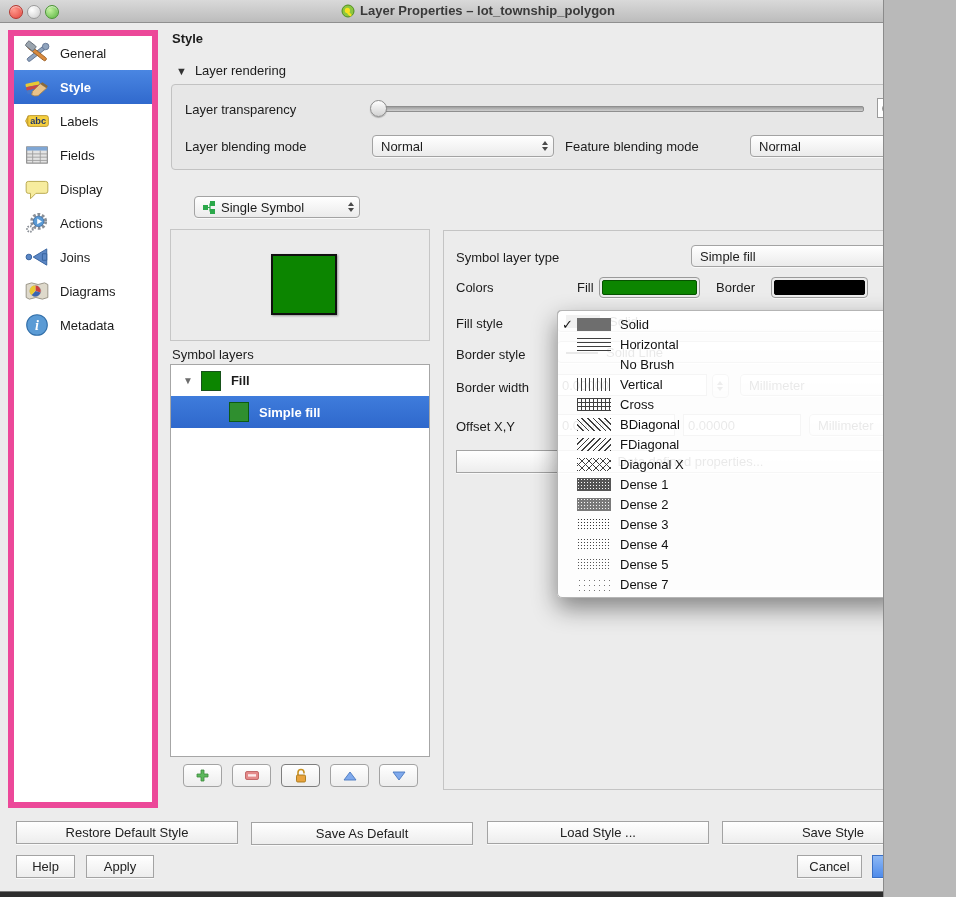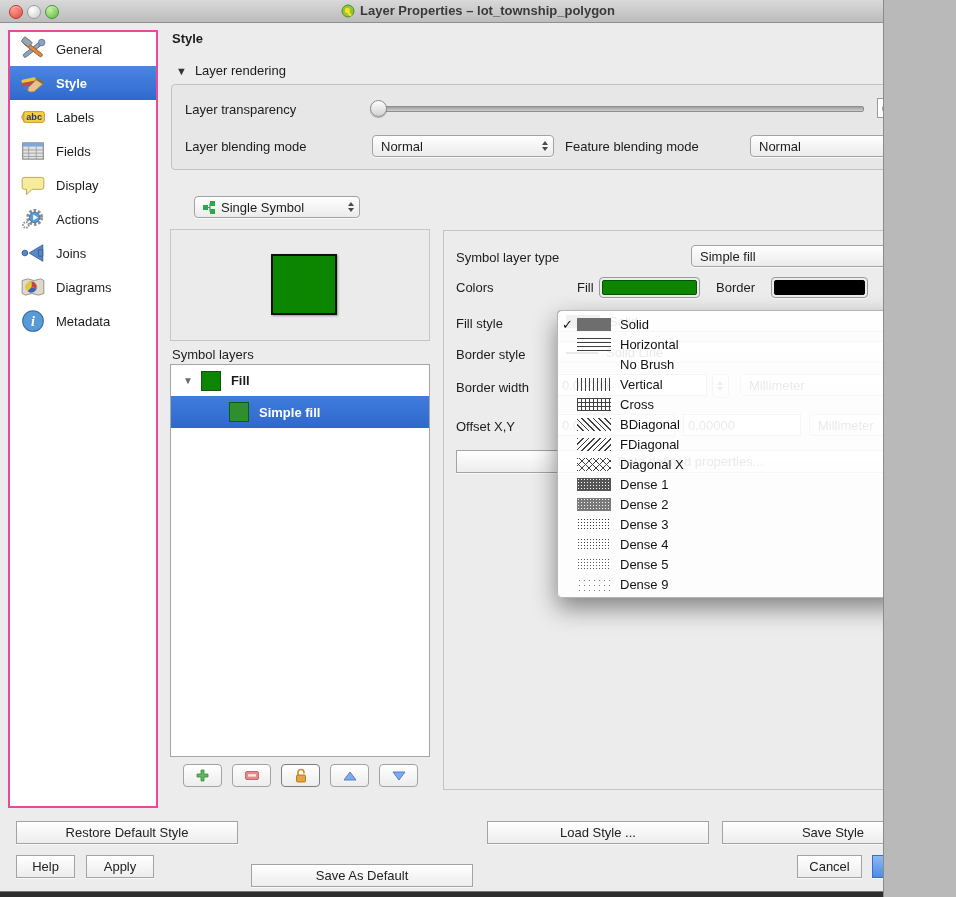--- a/index.html
+++ b/index.html
@@ -27,21 +27,21 @@
   .arrows i{width:0;height:0;border-left:3.5px solid transparent;border-right:3.5px solid transparent;display:block;}
   .arrows .up{border-bottom:4px solid #4a4a4a;}
   .arrows .down{border-top:4px solid #4a4a4a;}
   .stepper{position:absolute;width:15px;height:22px;border:1px solid #a3a3a3;border-radius:4px;
     background:linear-gradient(#ffffff,#e6e6e6);}
   .lbl{position:absolute;white-space:nowrap;}
   .spin{position:absolute;height:20px;border:1px solid #9b9b9b;background:#fff;line-height:20px;
     padding-left:4px;box-sizing:border-box;}
   
   #sidebar{position:absolute;left:8px;top:30px;width:150px;height:778px;background:#ffffff;
-    border:2px solid #ec4899;box-sizing:border-box;}
+    border:6px solid #ec4899;box-sizing:border-box;}
   .side-item{position:relative;height:34px;display:flex;align-items:center;gap:9px;padding-left:9px;cursor:default;}
   .side-item .si{width:28px;height:28px;display:flex;align-items:center;justify-content:center;flex:0 0 28px;}
   .side-item.sel{background:linear-gradient(#4a86e2,#3069cd);color:#fff;font-weight:700;}
   
   #lr-box{position:absolute;left:171px;top:84px;width:761px;height:84px;border:1px solid #c2c2c2;
     border-radius:4px;background:#e7e7e7;}
   #slider-track{position:absolute;left:375px;top:106px;width:487px;height:4px;border-radius:2px;
     background:linear-gradient(#9e9e9e,#cfcfcf);border:1px solid #8f8f8f;}
   #slider-handle{position:absolute;left:370px;top:100px;width:15px;height:15px;border-radius:50%;
     background:linear-gradient(#fefefe,#d2d2d2);border:1px solid #8d8d8d;box-shadow:0 1px 1px rgba(0,0,0,.25);}
@@ -402,26 +402,26 @@
         <span>Dense 4</span>
       </div>
       <div class="menu-row">
         <span class="menu-check"></span>
         <span class="sw dense5"></span>
         <span>Dense 5</span>
       </div>
       <div class="menu-row">
         <span class="menu-check"></span>
         <span class="sw dense7"></span>
-        <span>Dense 9</span>
+        <span>Dense 7</span>
       </div>
     </div>
 
   <div class="btn" style="left:16px;top:821px;width:220px;">Restore Default Style</div>
-  <div class="btn" style="left:251px;top:864px;width:220px;">Save As Default</div>
+  <div class="btn" style="left:251px;top:822px;width:220px;">Save As Default</div>
   <div class="btn" style="left:487px;top:821px;width:220px;">Load Style ...</div>
   <div class="btn" style="left:722px;top:821px;width:220px;"><span>Save Style</span><span class="save-style-arrow"></span></div>
 
   <div class="btn" style="left:16px;top:855px;width:57px;">Help</div>
   <div class="btn" style="left:86px;top:855px;width:66px;">Apply</div>
   <div class="btn" style="left:797px;top:855px;width:63px;">Cancel</div>
   <div class="btn ok-btn" style="left:872px;top:855px;width:72px;">OK</div>
 
   <div id="bottom-strip"></div>
 </div>

